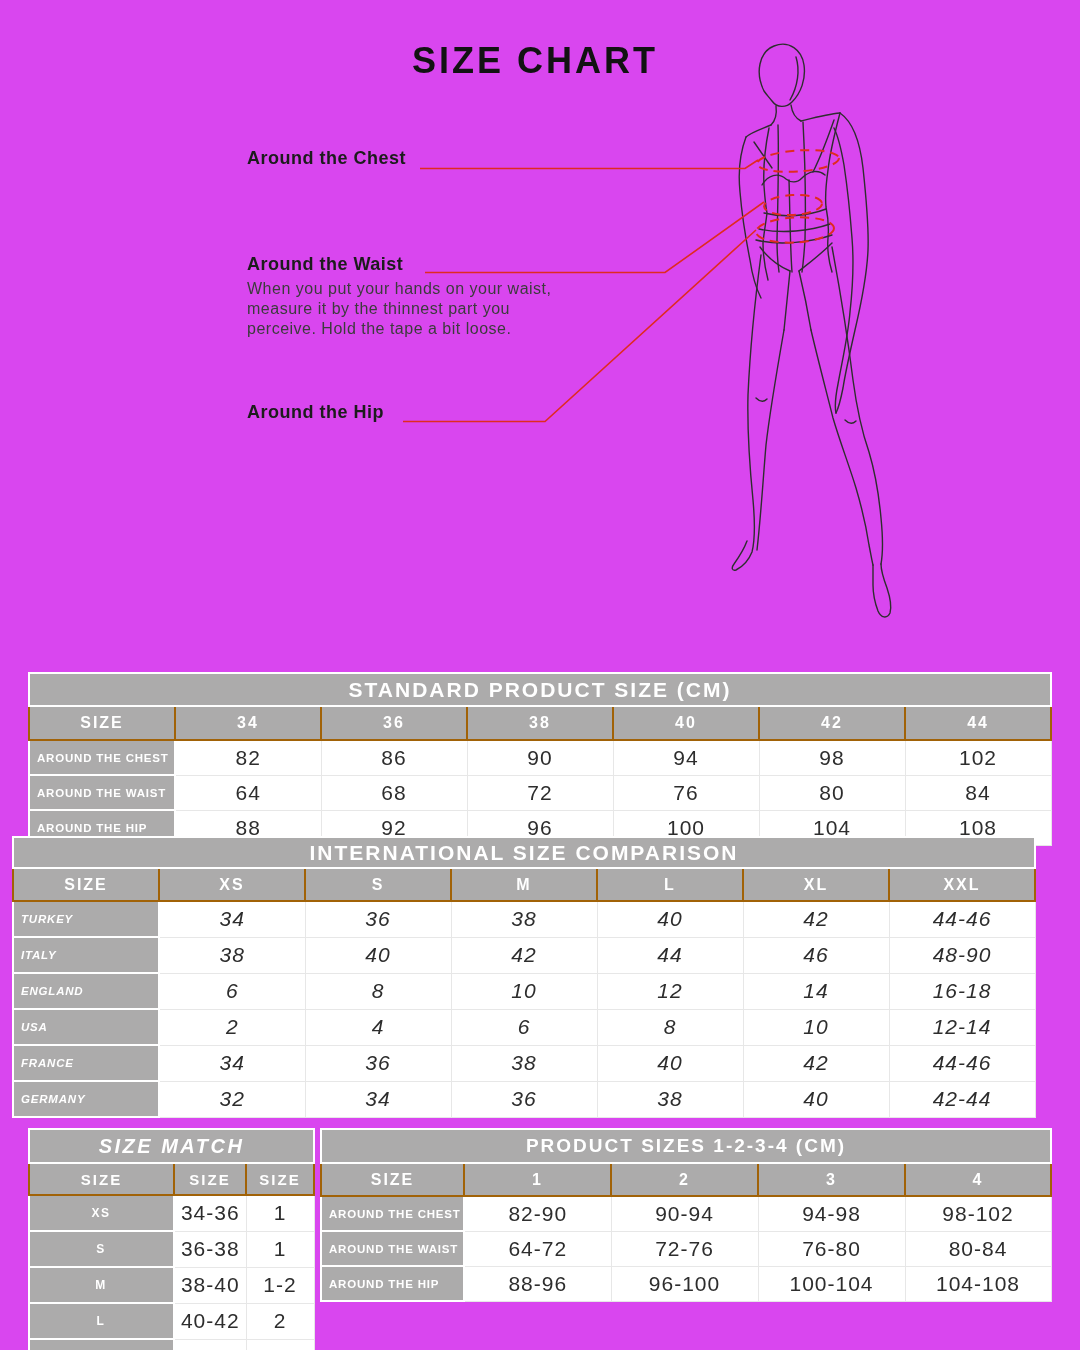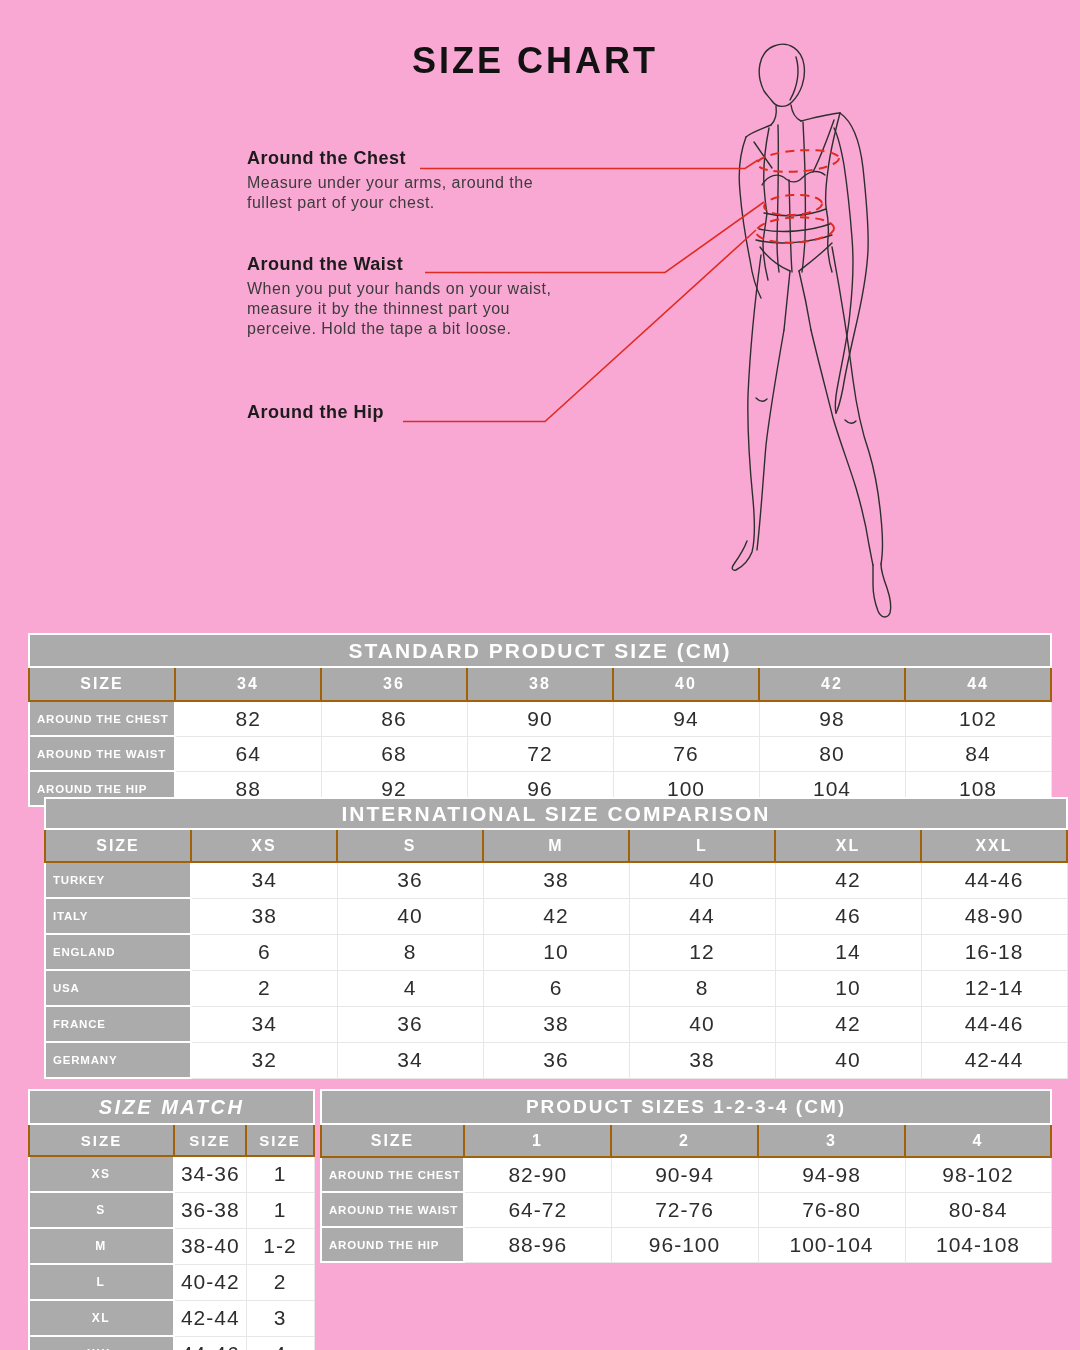--- a/index.html
+++ b/index.html
@@ -1,45 +1,45 @@
 <!DOCTYPE html>
 <html style="--accent-red: #e02b20; --header-gray: #acabab; --value-text: #2d2d2d;"><head>
 <meta charset="utf-8">
 <style>
   html,body{margin:0;padding:0;background:#fff;}
-  .page{position:relative;width:1080px;height:1350px;background:#f9a8d4;overflow:hidden;
+  .page{position:relative;width:1080px;height:1350px;background:#d946ef;overflow:hidden;
         font-family:"Liberation Sans",sans-serif;color:#222;}
   .page-title{position:absolute;top:40px;left:0;width:1070px;text-align:center;
         font-size:36px;font-weight:bold;letter-spacing:3px;color:#121212;}
   .figure-svg{position:absolute;left:0;top:0;width:1080px;height:630px;}
   .sketch{stroke:#2e2e2e;fill:none;stroke-width:1.4;stroke-linecap:round;stroke-linejoin:round;}
   .red-line{stroke:var(--accent-red,#e02b20);fill:none;stroke-width:1.6;}
   .red-dash{stroke:var(--accent-red,#e02b20);fill:none;stroke-width:2;stroke-dasharray:9 6;}
   .ann{position:absolute;width:420px;}
   .ann-chest{left:247px;top:148px;}
   .ann-waist{left:247px;top:254px;}
   .ann-hip{left:247px;top:402px;}
   .ann-title{font-size:18px;font-weight:bold;letter-spacing:.5px;color:#1c1c1c;margin:0 0 4px 0;}
   .ann-desc{font-size:16px;letter-spacing:.5px;line-height:20px;color:#3c3c3c;white-space:pre-line;}
-  .sizetable{position:absolute;border-collapse:collapse;table-layout:fixed;}
+  .sizetable{position:absolute;border-collapse:collapse;table-layout:fixed;margin-top:39px;}
   .sizetable td{overflow:hidden;}
   .ttl{background:var(--header-gray,#acabab);color:#fff;font-weight:bold;font-size:21px;
        letter-spacing:2px;text-align:center;border:2px solid #fff;}
   .hdr{background:var(--header-gray,#acabab);color:#fff;font-weight:bold;font-size:16px;
        letter-spacing:2px;text-align:center;border:2px solid #a16207;}
   .lbl{background:var(--header-gray,#acabab);color:#fff;font-weight:bold;font-size:11.5px;
        letter-spacing:.8px;text-align:left;padding-left:7px;border:2px solid #fff;}
   .val{background:#fff;color:var(--value-text,#2d2d2d);font-size:21px;letter-spacing:1px;
        text-align:center;border:1px solid #e7e7e7;}
   .t-std{left:28px;top:633px;width:1022px;}
-  .t-int{left:44px;top:797px;width:1022px;}
+  .t-int{left:12px;top:797px;width:1022px;}
   .t-match{left:28px;top:1089px;width:285px;}
   .t-prod{left:320px;top:1089px;width:730px;}
   .t-std .ttl{height:29px;} .t-std .hdr{height:30px;} .t-std .lbl,.t-std .val{height:31px;}
-  .t-int .ttl{height:27px;} .t-int .hdr{height:29px;} .t-int .lbl,.t-int .val{height:32px;}
+  .t-int .ttl{height:27px;} .t-int .hdr{height:29px;} .t-int .lbl,.t-int .val{height:32px;font-style:italic;}
   .t-match .ttl{height:30px;font-size:20px;letter-spacing:2.5px;font-style:italic;}
   .t-match .hdr{height:28px;font-size:15px;}
   .t-match .lbl,.t-match .val{height:32px;}
   .t-match .lbl{text-align:center;padding-left:0;font-size:12px;letter-spacing:1.5px;}
   .t-prod .ttl{height:30px;font-size:19px;letter-spacing:2px;}
   .t-prod .hdr{height:29px;} .t-prod .lbl,.t-prod .val{height:31px;}
 </style>
 </head>
 <body>
 
@@ -94,22 +94,20 @@
     <polyline class="red-line" points="420,168.5 745,168.5 758,160"></polyline>
     <polyline class="red-line" points="425,272.5 665,272.5 764,202"></polyline>
     <polyline class="red-line" points="403,421.5 545,421.5 756,230"></polyline>
     <ellipse class="red-dash" cx="798" cy="161" rx="41" ry="10.5" transform="rotate(-4 798 161)"></ellipse>
     <ellipse class="red-dash" cx="793" cy="205" rx="29" ry="10" transform="rotate(-3 793 205)"></ellipse>
     <ellipse class="red-dash" cx="795" cy="230" rx="39" ry="12.5" transform="rotate(-3 795 230)"></ellipse>
   </svg>
 
   <div class="ann ann-chest">
     <div class="ann-title">Around the Chest</div>
-    <div class="ann-desc">Measure under your arms, around the
-fullest part of your chest.</div>
   </div>
   <div class="ann ann-waist">
     <div class="ann-title">Around the Waist</div>
     <div class="ann-desc">When you put your hands on your waist,
 measure it by the thinnest part you
 perceive. Hold the tape a bit loose.</div>
   </div>
   <div class="ann ann-hip">
     <div class="ann-title">Around the Hip</div>
   </div>

